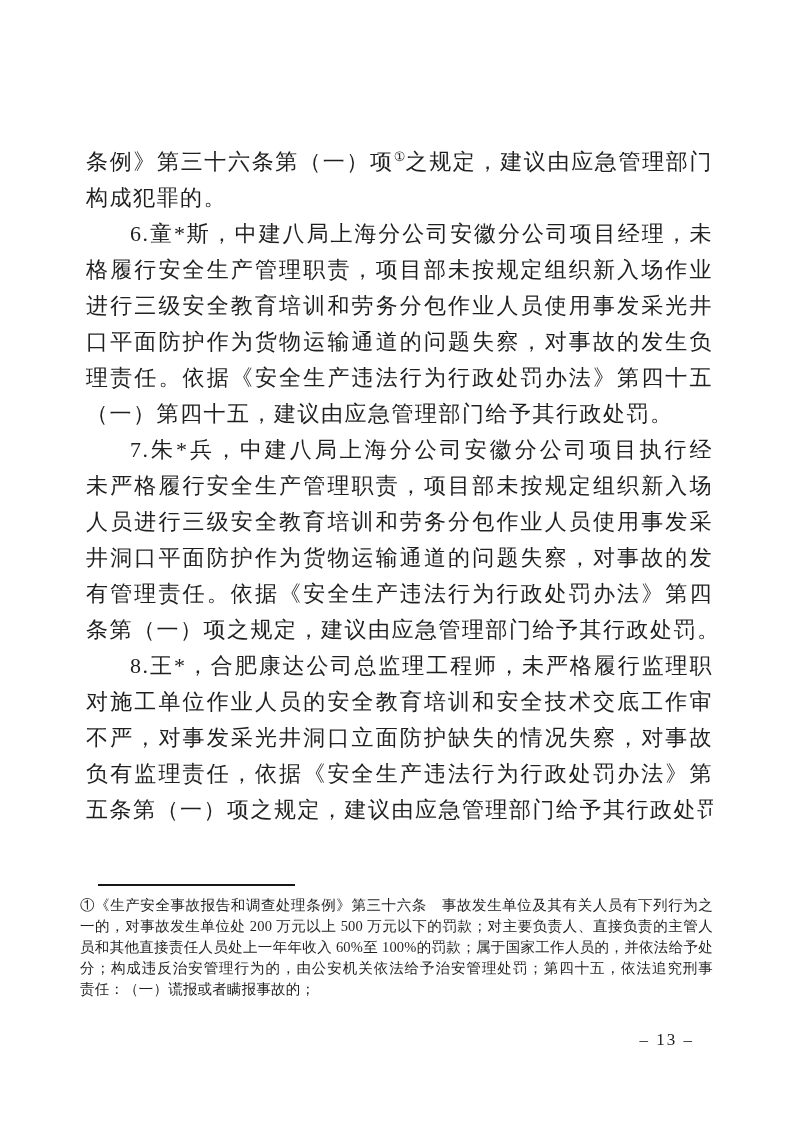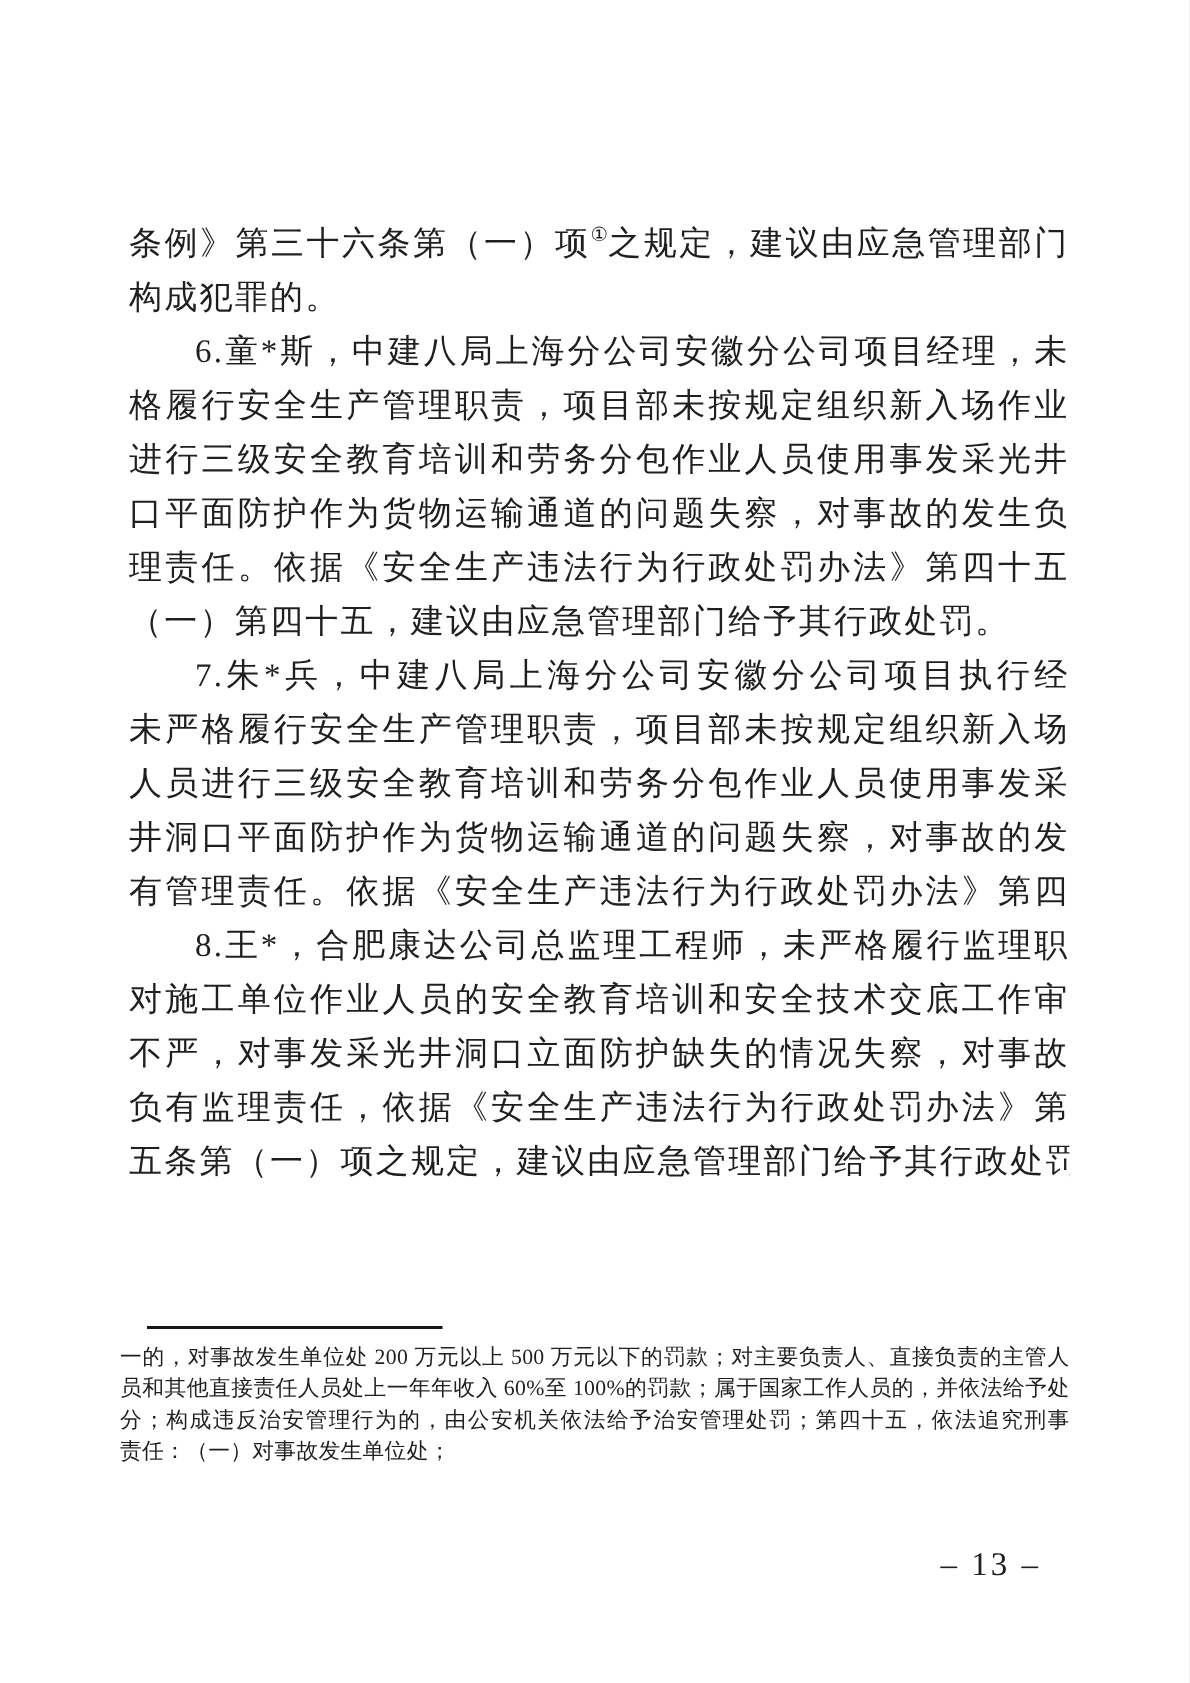--- a/index.html
+++ b/index.html
@@ -61,21 +61,21 @@
   }
   .fn-line.j {
     white-space: normal;
     text-align: justify;
     text-align-last: justify;
   }
   .page-number {
     position: absolute;
     top: 1030px;
     right: 99px;
-    font-size: 22px;
+    font-size: 17px;
     letter-spacing: 2px;
     color: #1f1f1f;
   }
 </style>
 </head>
 <body>
 
 <div class="page">
 
   <div class="body-text">
@@ -93,35 +93,37 @@
       <div class="line j">理责任。依据《安全生产违法行为行政处罚办法》第四十五条第</div>
       <div class="line">（一）第四十五，建议由应急管理部门给予其行政处罚。</div>
     </div>
 
     <div>
       <div class="line j indent">7.朱*兵，中建八局上海分公司安徽分公司项目执行经理，</div>
       <div class="line j">未严格履行安全生产管理职责，项目部未按规定组织新入场作业</div>
       <div class="line j">人员进行三级安全教育培训和劳务分包作业人员使用事发采光</div>
       <div class="line j">井洞口平面防护作为货物运输通道的问题失察，对事故的发生负</div>
       <div class="line j">有管理责任。依据《安全生产违法行为行政处罚办法》第四十五</div>
+      <div class="line">条第（一）项之规定，建议由应急管理部门给予其行政处罚。</div>
     </div>
 
     <div>
       <div class="line j indent">8.王*，合肥康达公司总监理工程师，未严格履行监理职责，</div>
       <div class="line j">对施工单位作业人员的安全教育培训和安全技术交底工作审查</div>
       <div class="line j">不严，对事发采光井洞口立面防护缺失的情况失察，对事故发生</div>
       <div class="line j">负有监理责任，依据《安全生产违法行为行政处罚办法》第四十</div>
       <div class="line">五条第（一）项之规定，建议由应急管理部门给予其行政处罚。</div>
     </div>
 
   </div>
 
   <div class="footnote">
     <div class="fn-rule"></div>
+    <div class="fn-line j">①《生产安全事故报告和调查处理条例》第三十六条　事故发生单位及其有关人员有下列行为之</div>
     <div class="fn-line j">一的，对事故发生单位处 200 万元以上 500 万元以下的罚款；对主要负责人、直接负责的主管人</div>
     <div class="fn-line j">员和其他直接责任人员处上一年年收入 60%至 100%的罚款；属于国家工作人员的，并依法给予处</div>
     <div class="fn-line j">分；构成违反治安管理行为的，由公安机关依法给予治安管理处罚；第四十五，依法追究刑事</div>
-    <div class="fn-line">责任：（一）对事故发生单位处；</div>
+    <div class="fn-line">责任：（一）谎报或者瞒报事故的；</div>
   </div>
 
   <div class="page-number">– 13 –</div>
 
 </div>
 
 </body></html>

